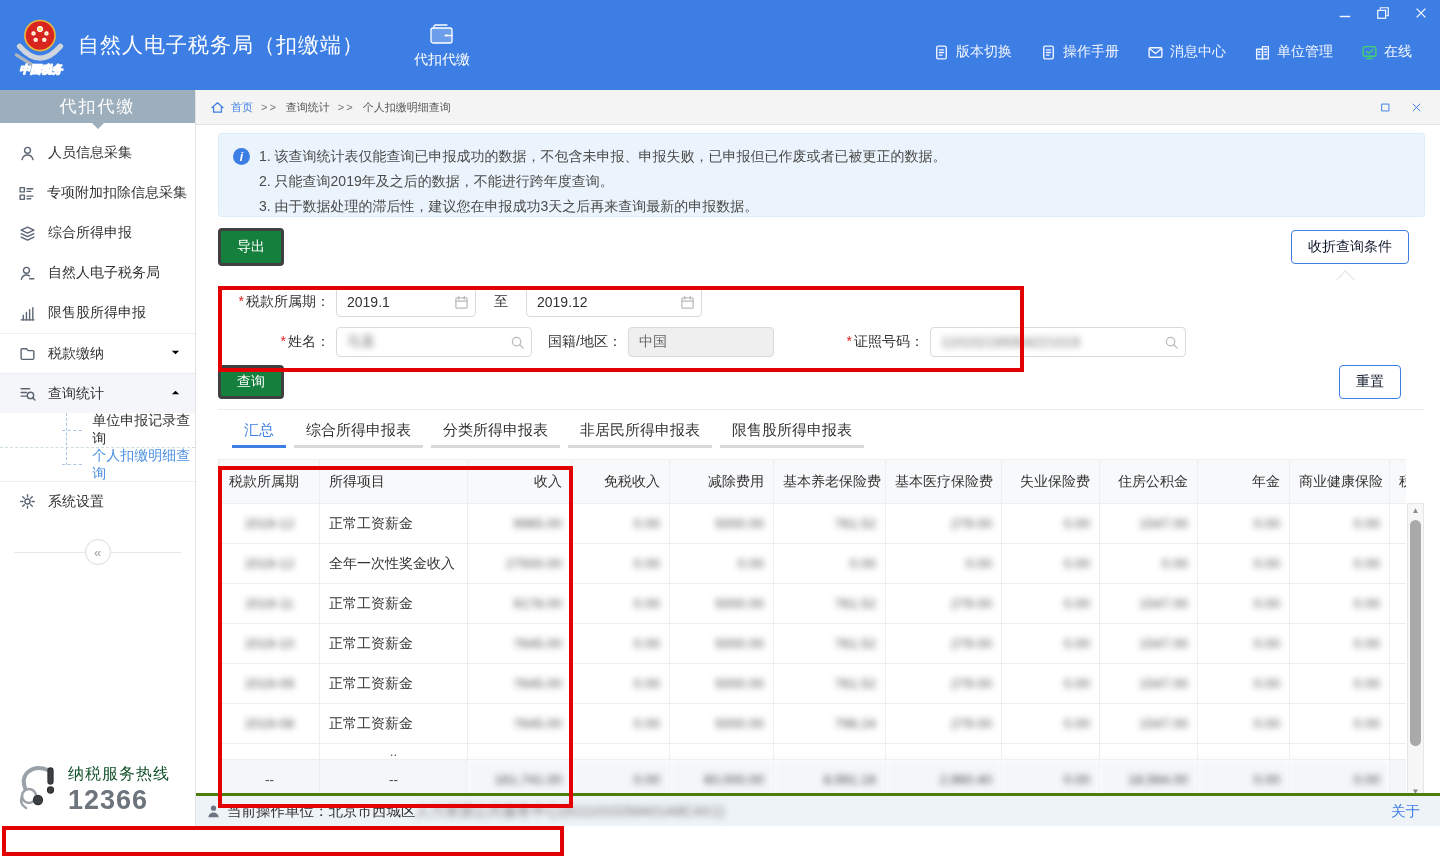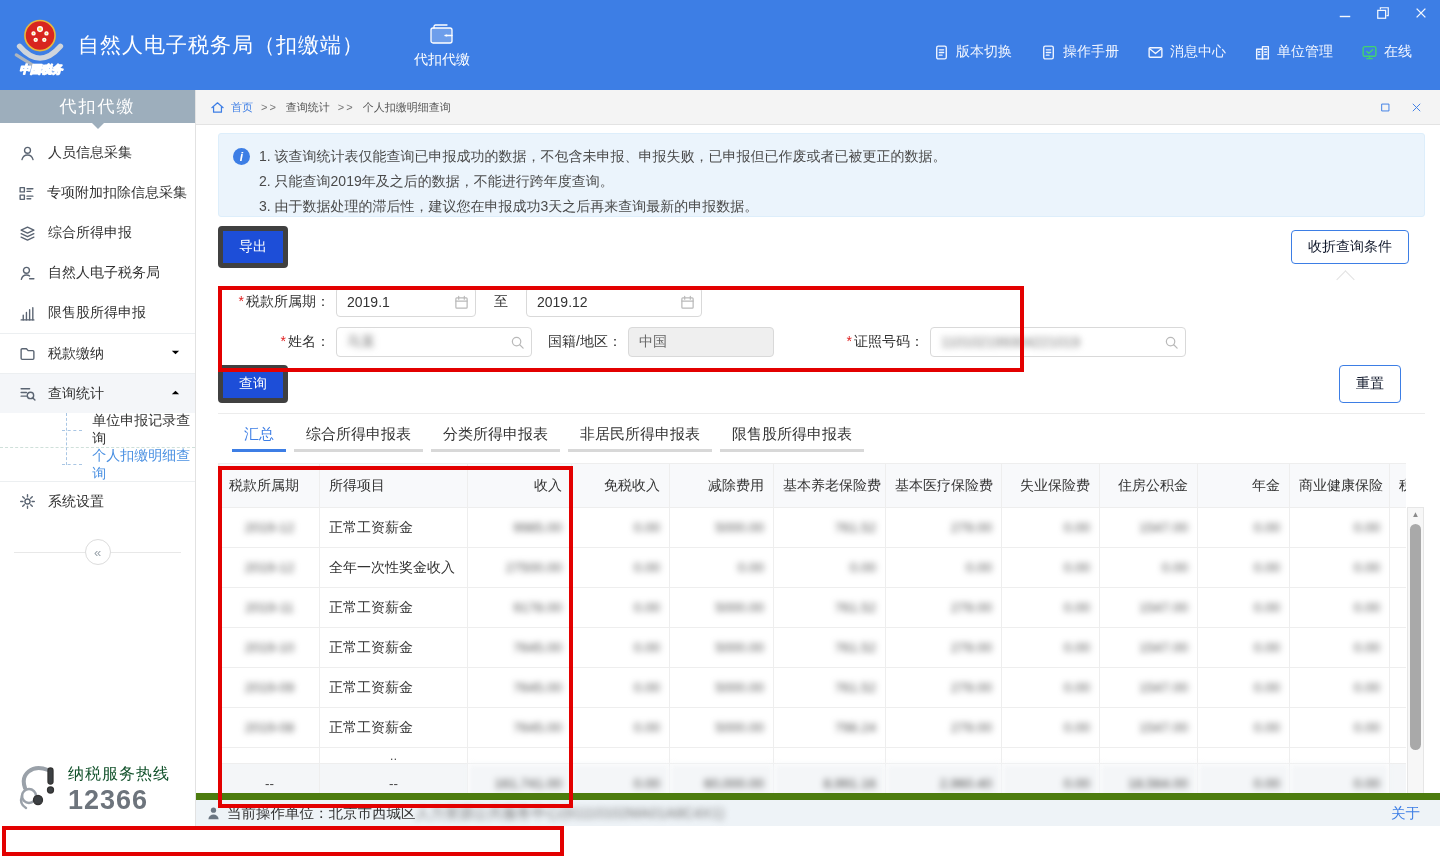--- a/index.html
+++ b/index.html
@@ -74,21 +74,21 @@
 
   .notice { margin-top:8px; height:84px; background:#ebf4fc; border:1px solid #ddeefb; border-radius:3px;
     padding:10px 16px 0 40px; position:relative; }
   .notice-info { position:absolute; left:14px; top:14px; width:17px; height:17px; background:#3d7ee5;
     border-radius:50%; color:#fff; font-size:12px; font-weight:bold; display:flex; align-items:center;
     justify-content:center; font-style:italic; }
   .notice-line { font-size:14px; color:#4a4a4a; line-height:25px; white-space:nowrap; overflow:hidden; }
 
   .toolbar { margin-top:14px; display:flex; align-items:center; height:32px; }
   .btn { border-radius:4px; font-size:14px; cursor:pointer; }
-  .btn-primary { background:#1d4ed8; color:#fff; border:5px solid #404040; padding:7px 16px; }
+  .btn-primary { background:#15803d; color:#fff; border:3px solid #404040; padding:7px 16px; }
   .btn-outline { background:#fff; color:#0f172a; border:1px solid #3d7ee5; padding:7px 16px; }
   .collapse-cond { margin-left:auto; margin-right:16px; }
   .panel-caret { position:absolute; right:88px; top:148px; width:13px; height:13px; background:#fff;
     border-left:1px solid #e2e2e2; border-top:1px solid #e2e2e2; transform:rotate(45deg); }
 
   .query-form { margin-top:24px; }
   .form-row { display:flex; align-items:center; height:30px; }
   .form-row + .form-row { margin-top:10px; }
   .f-label { width:112px; text-align:right; font-size:14px; color:#333; flex:0 0 auto; }
   .req { color:#e02020; margin-right:2px; }
@@ -119,21 +119,21 @@
   .grid .al { text-align:left; } .grid .ar { text-align:right; } .grid .ac { text-align:center; }
   .grid td.item-cell { color:#333; font-size:14px; }
   .grid tr.partial td { height:16px; line-height:13px; color:#555; border-bottom:none; }
   .grid tr.summary td { background:#f4f6f8; color:#444; font-size:13.5px; }
 
   .vscroll { position:absolute; right:0; top:44px; bottom:0; width:17px; background:#f7f7f7; border:1px solid #e6e6e6; }
   .vs-arrow { position:absolute; left:0; width:100%; height:14px; color:#8a8a8a; font-size:8px; text-align:center; line-height:14px; cursor:pointer; }
   .vs-arrow.up { top:0; } .vs-arrow.down { bottom:0; }
   .vs-thumb { position:absolute; left:2px; width:11px; top:16px; height:226px; background:#a9a9a9; border-radius:6px; cursor:pointer; }
 
-  .statusbar { height:33px; background:#eef3f7; border-top:7px solid #4d7c0f; display:flex; align-items:center;
+  .statusbar { height:33px; background:#eef3f7; border-top:3px solid #4d7c0f; display:flex; align-items:center;
     padding:0 20px 0 10px; font-size:14.5px; color:#333; flex:0 0 auto; }
   .statusbar .icon { color:#6b7682; margin-right:6px; }
   .statusbar .icon svg { width:15px; height:15px; }
   .about-link { margin-left:auto; color:#3d7ee5; text-decoration:none; font-size:14.5px; cursor:pointer; }
 
   
   .anno { position:absolute; border:4px solid #e30000; pointer-events:none; z-index:60; background:transparent; }
   .anno-1 { left:218px; top:286px; width:806px; height:86px; }
   .anno-2 { left:218px; top:466px; width:355px; height:342px; }
   .anno-3 { left:2px;   top:826px; width:562px; height:30px; }

